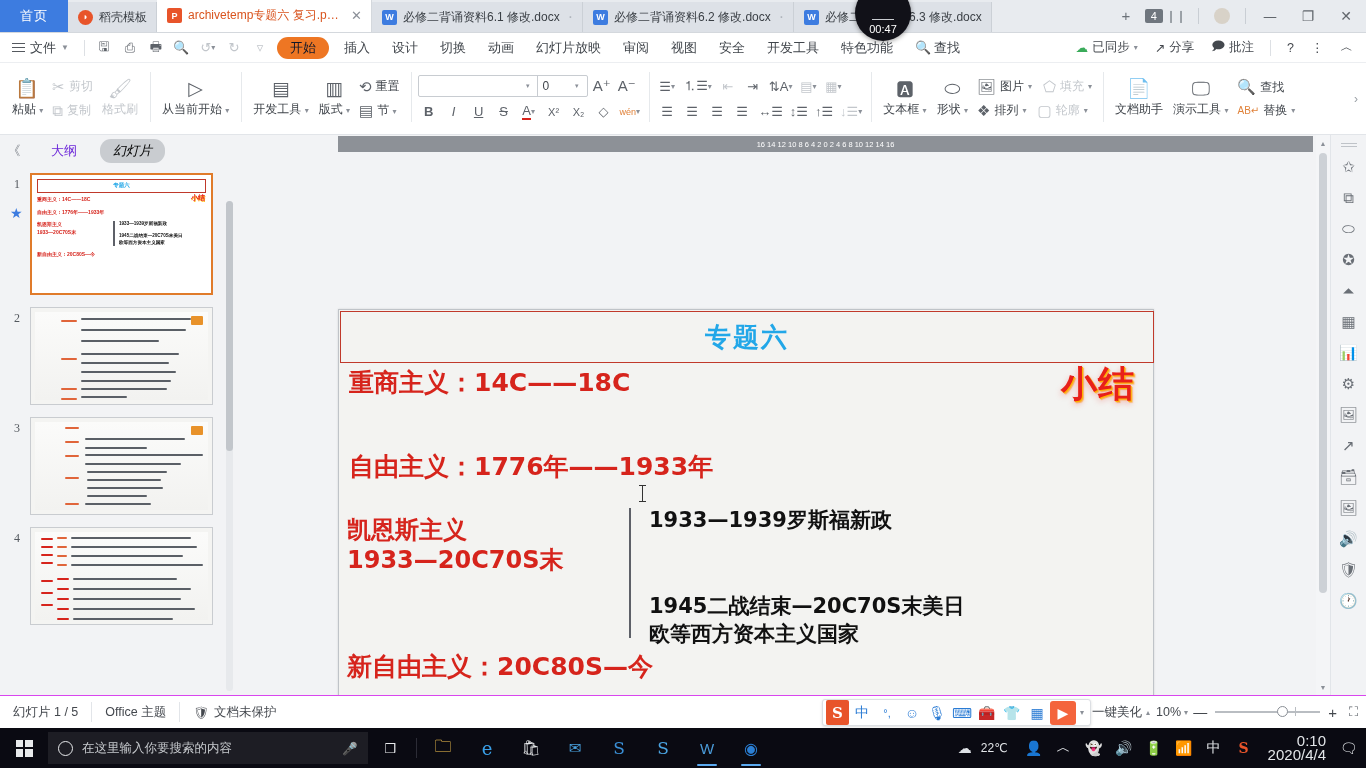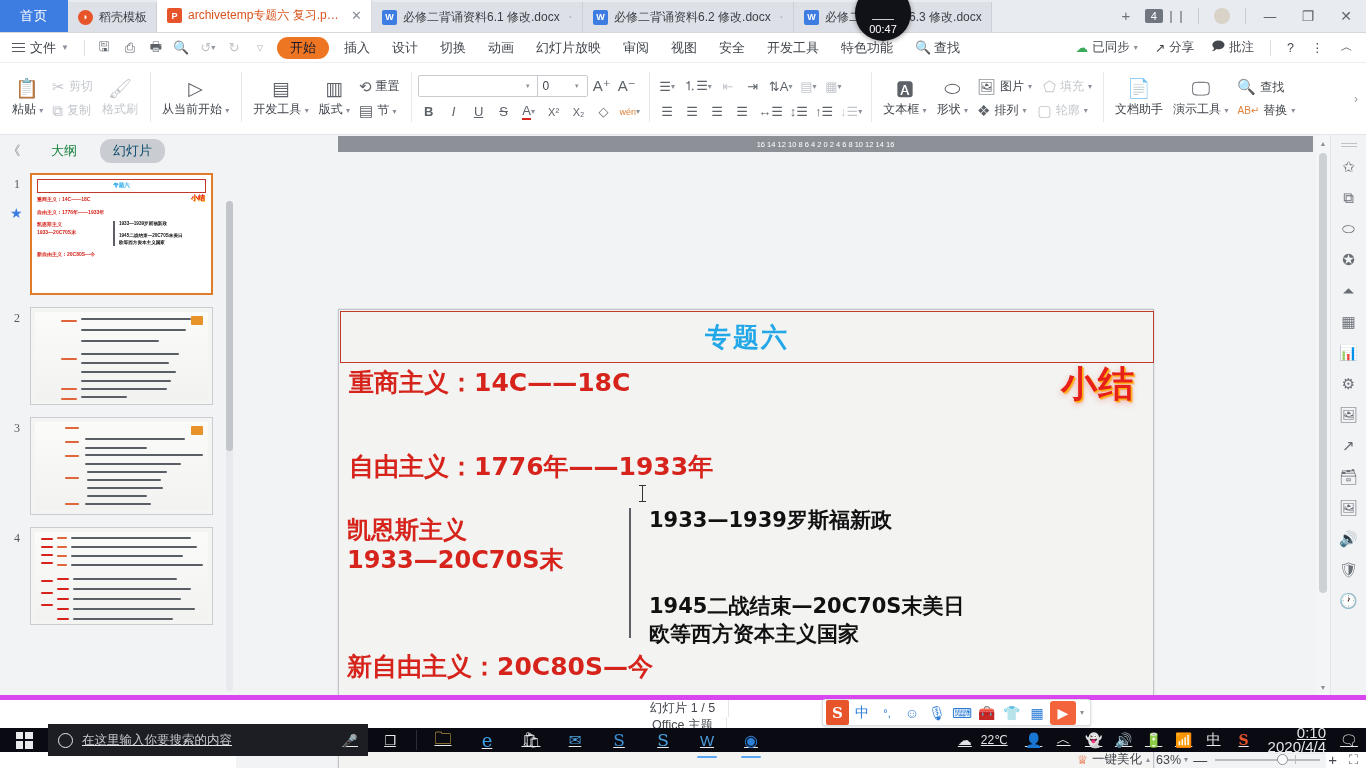--- a/index.html
+++ b/index.html
@@ -100,22 +100,22 @@
   .ritem2 .gl { font-size:15px; color:#5d6269; }
   .ritem2.dis .gl, .ritem2.dis .lb { color:#c3c7cc; }
 
   
   .workarea { position:absolute; left:0; top:135px; width:1366px; height:560px; background:#f2f3f5; }
 
   
   .paneltabs { position:absolute; left:0; top:0; width:235px; height:32px; display:flex;
                align-items:center; gap:10px; background:#f2f3f5; }
   .collapse-arrows { width:28px; text-align:center; color:#7a7f86; font-size:13px; }
-  .pt { font-size:13px; color:#15803d; padding:3px 13px; border-radius:11px; }
-  .pt.sel { background:#c9ccd0; color:#0c4a6e; }
+  .pt { font-size:13px; color:#6d28d9; padding:3px 13px; border-radius:11px; }
+  .pt.sel { background:#c9ccd0; color:#000000;font-style:italic; }
 
   .thumbs { position:absolute; left:0; top:32px; width:235px; height:528px;
             background:#f2f3f5; overflow:hidden; }
   .thumbrow { display:flex; align-items:flex-start; padding:6px 12px 0 4px; position:relative;}
   .thnum { width:26px; text-align:center; font-size:12px; color:#53585e; padding-top:4px;
            font-family:"Liberation Serif", serif; }
   .thcard { width:183px; background:#fff; border:1px solid #c9ccd0; position:relative; overflow:hidden;}
   .thcard.active { border:2px solid #e07b2a; }
   .thstar { position:absolute; left:10px; top:38px; font-size:14px; color:#3d7ce0;}
   .thumb-scroll { position:absolute; right:2px; top:34px; width:7px; height:490px;
@@ -170,22 +170,22 @@
   
   .rtools { position:absolute; right:0; top:0; width:36px; height:560px; background:#f2f3f5;
             border-left:1px solid #e2e5e9; display:flex; flex-direction:column; align-items:center;
             padding-top:4px; gap:3px;}
   .rtools .grip { width:16px; height:1px; background:#bfc3c8; margin:4px 0 6px; box-shadow:0 3px 0 #bfc3c8;}
   .rt { width:28px; height:28px; display:flex; align-items:center; justify-content:center;
         color:#6a6f76; font-size:15px;}
 
   
   .statusbar { position:absolute; left:0; top:695px; width:1366px; height:33px;
-               background:#fff; border-top:5px solid #d946ef; display:flex; align-items:center;
-               font-size:12.5px; color:#44484e;flex-direction:column; }
+               background:#fff; border-top:1px solid #d946ef; display:flex; align-items:center;
+               font-size:12.5px; color:#44484e; }
   .sb-item { display:flex; align-items:center; gap:5px; padding:0 13px; height:20px;
              border-right:1px solid #e2e5e9; }
   .sb-item.nb { border-right:none; }
   .sb-right { margin-left:auto; display:flex; align-items:center; gap:6px; padding-right:8px; }
   .zoomline { display:flex; align-items:center; gap:0; }
   .ztrack { width:105px; height:2px; background:#b9bdc2; position:relative; margin:0 8px;}
   .zknob { position:absolute; left:62px; top:-5px; width:11px; height:11px; border-radius:50%;
            background:#fff; border:1.5px solid #8a8f96; }
   .ztick { position:absolute; left:80px; top:-4px; width:1px; height:9px; background:#b9bdc2;}
   .beautify { display:flex; align-items:center; gap:4px; color:#44484e; }
@@ -195,22 +195,22 @@
          background:#fff; border:1px solid #dcdfe3; border-radius:3px; padding:0 3px; gap:1px;
          box-shadow:0 1px 3px rgba(0,0,0,.14); }
   .ime .s-logo { width:23px; height:25px; background:#e8542a; color:#fff; font-size:15px;
                  font-weight:bold; display:flex; align-items:center; justify-content:center;
                  font-family:"DejaVu Serif", serif; border-radius:2px;}
   .ime .ib { width:24px; height:24px; display:flex; align-items:center; justify-content:center;
              font-size:14px; color:#2a7bd4;}
   .ime .ib.play { background:#f4643c; color:#fff; border-radius:3px; width:26px;}
 
   
-  .taskbar { position:absolute; left:0; top:728px; width:1366px; height:24px; background:#0a0a12;
-             display:flex; align-items:center; color:#e8eaec;text-decoration:underline; }
+  .taskbar { position:absolute; left:0; top:728px; width:1366px; height:40px; background:#0a0a12;
+             display:flex; align-items:center; color:#e8eaec; }
   .startbtn { width:48px; height:40px; display:flex; align-items:center; justify-content:center; }
   .winlogo { width:17px; height:17px; display:grid; grid-template-columns:1fr 1fr;
              grid-template-rows:1fr 1fr; gap:2px; }
   .winlogo i { background:#e8eaec; display:block; }
   .searchbox { width:320px; height:32px; background:#1d1d24; display:flex; align-items:center;
                gap:9px; padding:0 10px; font-size:12.5px; color:#c6c9cd; }
   .srch-o { width:15px; height:15px; border:1.6px solid #e8eaec; border-radius:50%; flex:none;}
   .tb-icon { width:44px; height:40px; display:flex; align-items:center; justify-content:center;
              position:relative; }
   .tb-icon .run { position:absolute; bottom:2px; left:12px; width:20px; height:2.5px;
@@ -756,21 +756,21 @@
       <span>文档未保护</span>
     </div>
 
     <div class="sb-right">
       <div class="beautify">
         <span style="color:#e8542a;">♕</span>
         <span>一键美化</span>
         <span class="caret">▴</span>
       </div>
       <div class="zoomline">
-        <span>63%</span>
+        <span>10%</span>
         <span class="caret" style="margin:0 5px 0 3px;">▾</span>
         <span style="font-size:14px;">—</span>
         <span class="ztrack">
           <span class="zknob"></span>
           <span class="ztick"></span>
         </span>
         <span style="font-size:15px;">+</span>
       </div>
       <span style="font-size:13px;color:#5d6269;margin-left:6px;">⛶</span>
     </div>

